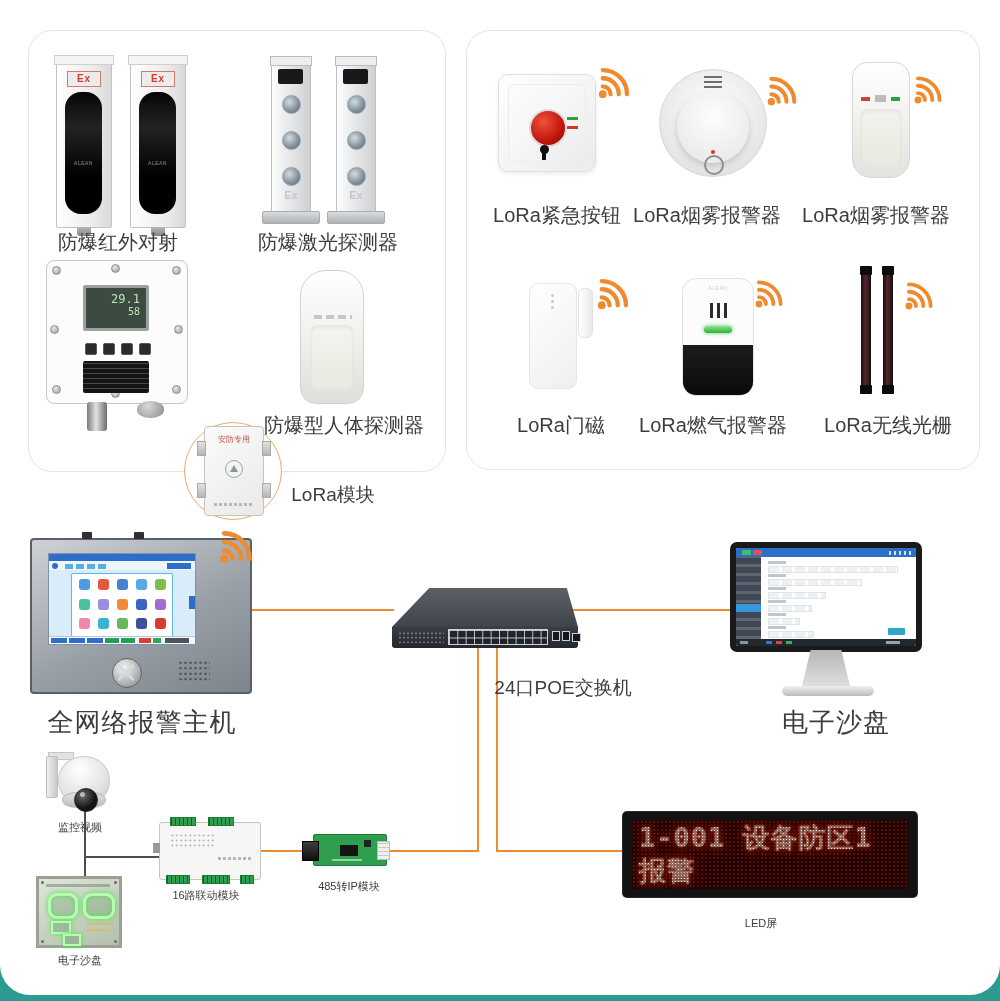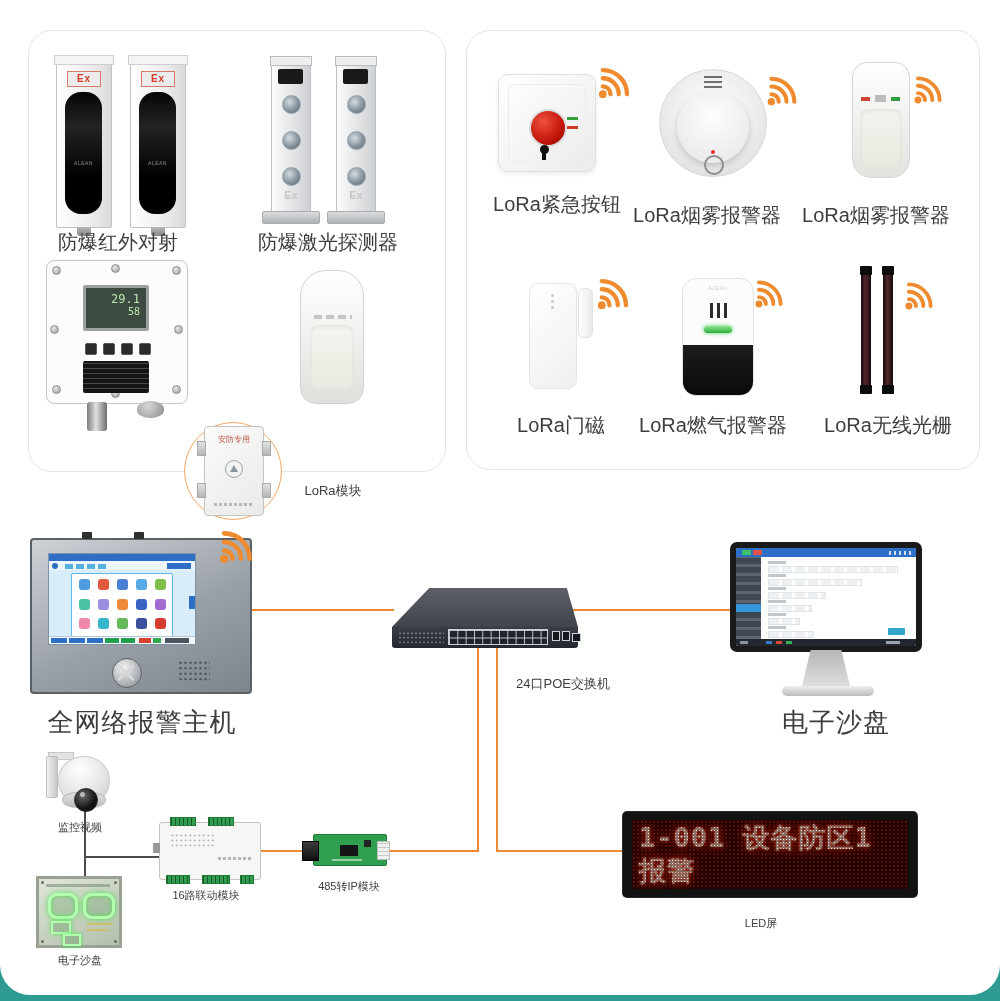--- a/index.html
+++ b/index.html
@@ -1,21 +1,21 @@
 <!DOCTYPE html>
 <html><head>
 <meta charset="utf-8">
 <style>
   html,body{margin:0;padding:0;background:#fff}
   #canvas{position:relative;width:1000px;height:1001px;background:#2E9B93;overflow:hidden;
           font-family:"Liberation Sans","DejaVu Sans",sans-serif}
   .page{position:absolute;left:0;top:0;width:1000px;height:995px;background:#fff;border-radius:0 0 30px 30px}
   .box{position:absolute;background:#fff;border:1.5px solid #e4e4e4;border-radius:24px;z-index:1}
   .lbl{position:absolute;color:#3d3d3d;white-space:nowrap;transform:translateX(-50%);z-index:4}
-  .f17{font-size:11px}.f19{font-size:13px}.f20{font-size:20px}
+  .f17{font-size:11px}.f19{font-size:19px}.f20{font-size:20px}
   .f26{font-size:26px;letter-spacing:1px}
   .ol{position:absolute;background:#EE8A31;z-index:1}
   .dl{position:absolute;background:#4c4c4c;z-index:1}
   .dev{position:absolute;z-index:2}
   .wifi{position:absolute;z-index:3}
 
   
   .ir-tower{width:54px;height:170px;background:linear-gradient(90deg,#ffffff,#ececec 65%,#d9d9d9);
             border:1px solid #c2c2c2;border-radius:2px}
   .ir-cap{position:absolute;left:-3px;top:-2px;width:58px;height:8px;background:#f4f4f4;border:1px solid #cfcfcf}
@@ -563,21 +563,22 @@
     <div class="sd-arc" style="left:9px;top:14px;width:24px;height:20px"></div>
     <div class="sd-arc" style="left:44px;top:14px;width:26px;height:20px"></div>
     <div class="sd-chip" style="left:12px;top:42px;width:16px;height:9px"></div>
     <div class="sd-chip" style="left:24px;top:55px;width:14px;height:8px"></div>
     <div class="sd-txt" style="left:48px;top:44px;width:26px"></div>
     <div class="sd-txt" style="left:48px;top:50px;width:22px"></div>
   </div>
 
   <div class="lbl f20" style="left:118px;top:229px">防爆红外对射</div>
   <div class="lbl f20" style="left:328px;top:229px">防爆激光探测器</div>
-  <div class="lbl f20" style="left:557px;top:191px">LoRa紧急按钮</div>
+  <div class="lbl f20" style="left:344px;top:412px">防爆型人体探测器</div>
+  <div class="lbl f20" style="left:557px;top:202px">LoRa紧急按钮</div>
   <div class="lbl f20" style="left:707px;top:202px">LoRa烟雾报警器</div>
   <div class="lbl f20" style="left:876px;top:202px">LoRa烟雾报警器</div>
   <div class="lbl f20" style="left:561px;top:412px">LoRa门磁</div>
   <div class="lbl f20" style="left:713px;top:412px">LoRa燃气报警器</div>
   <div class="lbl f20" style="left:888px;top:412px">LoRa无线光栅</div>
   <div class="lbl f19" style="left:333px;top:482px">LoRa模块</div>
   <div class="lbl f26" style="left:142px;top:705px">全网络报警主机</div>
   <div class="lbl f19" style="left:563px;top:675px">24口POE交换机</div>
   <div class="lbl f26" style="left:836px;top:705px">电子沙盘</div>
   <div class="lbl f17" style="left:80px;top:820px">监控视频</div>

